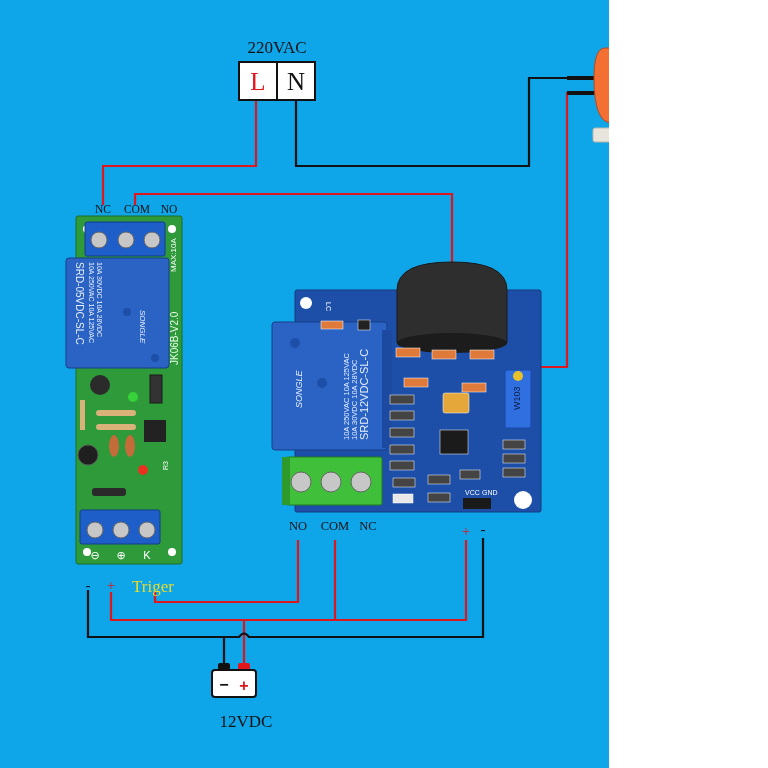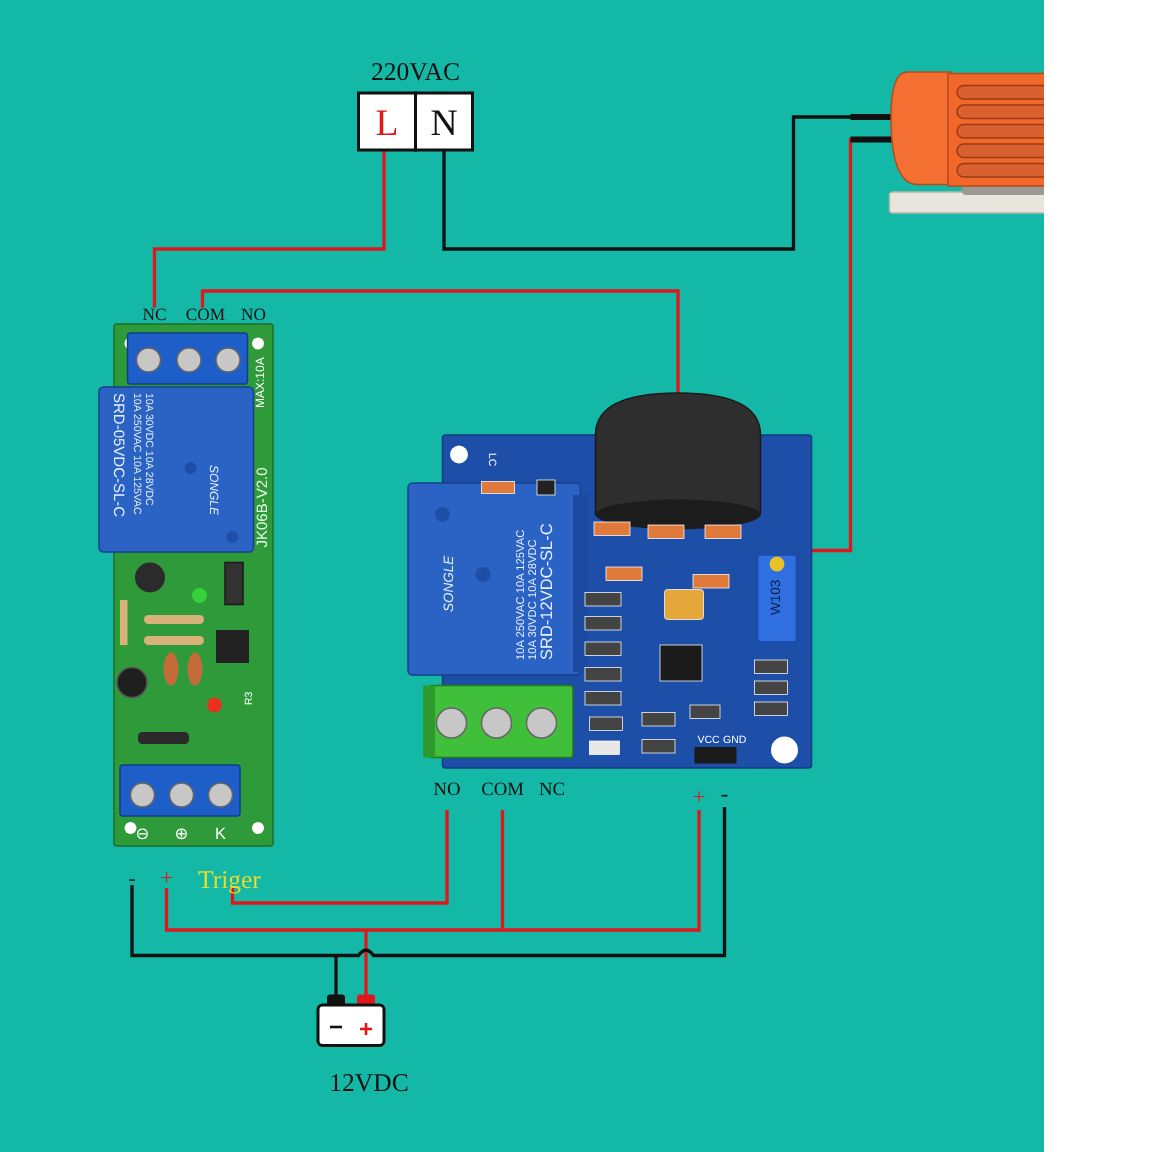--- a/index.html
+++ b/index.html
@@ -1,16 +1,16 @@
 <!DOCTYPE html>
 <html><head>
 <meta charset="utf-8">
 <style>
   html, body { margin:0; padding:0; background:#ffffff; }
-  #canvas { position:relative; width:696px; height:768px; background:#14b8a6; overflow:hidden; font-family:"Liberation Serif", serif; }
+  #canvas { position:relative; width:609px; height:768px; background:#0ea5e9; overflow:hidden; font-family:"Liberation Serif", serif; }
   svg { position:absolute; left:0; top:0; }
   .lbl { font-family:"Liberation Serif", serif; fill:#111; }
   .pcb-text { font-family:"Liberation Sans", sans-serif; }
 </style>
 </head>
 <body>
 
 <div id="canvas">
 <svg width="768" height="768" viewBox="0 0 768 768">
 

